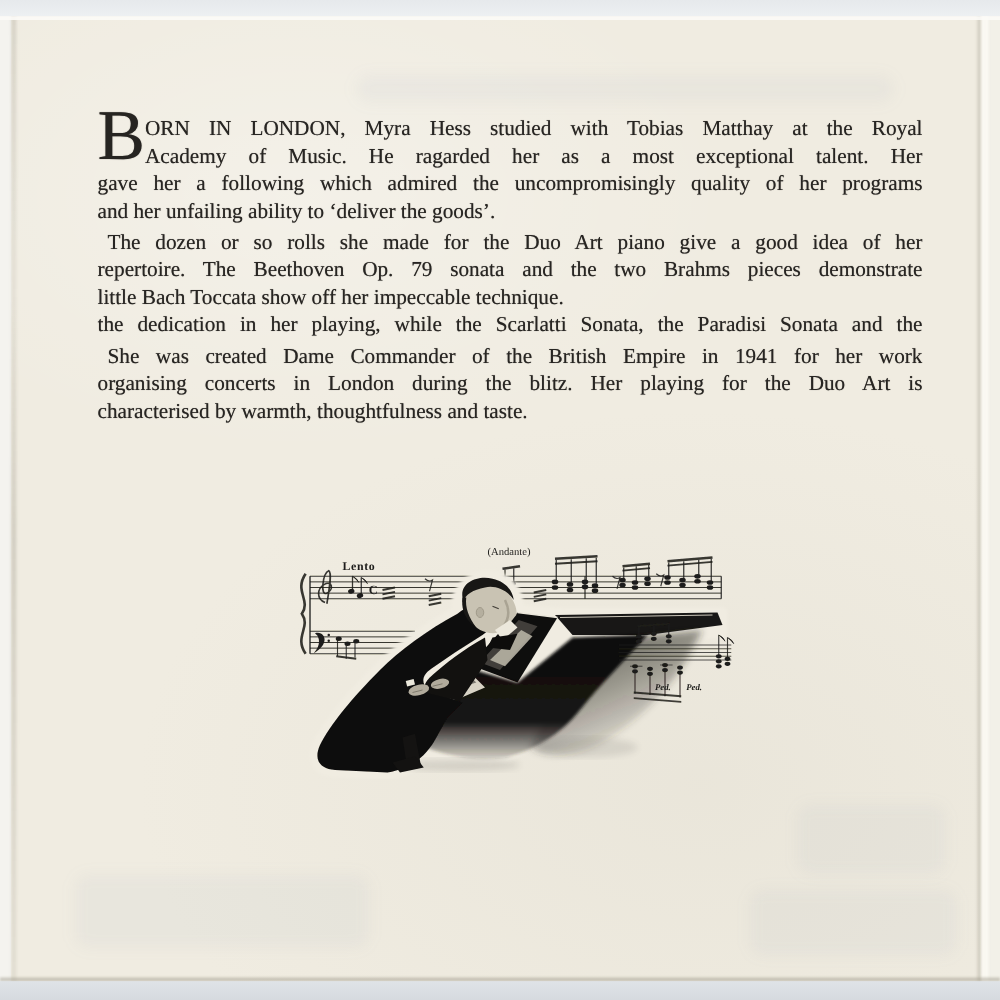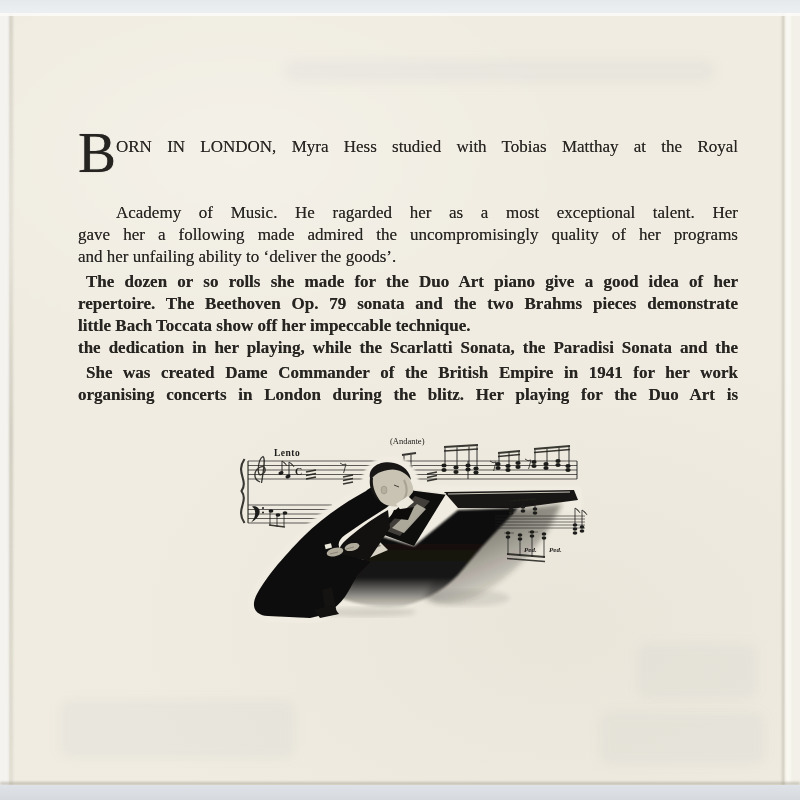--- a/index.html
+++ b/index.html
@@ -41,25 +41,25 @@
   .g1{left:285px;top:60px;width:430px;height:22px;}
   .g2{left:60px;top:700px;width:235px;height:58px;}
   .g3{left:600px;top:712px;width:165px;height:52px;}
   .g4{left:638px;top:644px;width:118px;height:55px;}
 
   
   article{position:absolute;left:78px;top:92px;width:660px;z-index:10;
           color:#272522;font-size:17px;line-height:22px;
           text-shadow:0 0 .6px rgba(40,36,32,.65);}
   .para{position:relative;}
-  .para + .para{margin-top:3px;font-weight:bold;}
+  .para + .para{margin-top:3px;}
   .line{text-align:justify;text-align-last:justify;-moz-text-align-last:justify;
         height:22px;overflow:hidden;white-space:nowrap1;}
   .line.last{text-align:center;text-align-last:left;-moz-text-align-last:left;}
-  .line.pad{padding-left:38px;margin-top:44px;}
+  .line.pad{padding-left:38px;}
   .line.ind{padding-left:8px;}
   .dropcap{position:absolute;left:0;top:-12px;font-size:57px;line-height:1;
            color:#262421;text-shadow:0 0 .7px rgba(40,36,32,.7);}
 
   
   .illo{position:absolute;left:218px;top:428px;width:370px;height:195px;z-index:10;}
 </style>
 </head>
 <body>
 
@@ -69,32 +69,33 @@
     <div class="ghost g1"></div>
     <div class="ghost g2"></div>
     <div class="ghost g3"></div>
     <div class="ghost g4"></div>
 
     <article>
       <div class="para">
         <span class="dropcap">B</span>
         <div class="line pad">ORN IN LONDON, Myra Hess studied with Tobias Matthay at the Royal</div>
         <div class="line pad">Academy of Music. He ragarded her as a most exceptional talent. Her</div>
-        <div class="line">gave her a following made admired the uncompromisingly quality of her programs</div>
+        <div class="line">gave her a following which admired the uncompromisingly quality of her programs</div>
         <div class="line last">and her unfailing ability to ‘deliver the goods’.</div>
       </div>
       <div class="para">
         <div class="line ind">The dozen or so rolls she made for the Duo Art piano give a good idea of her</div>
         <div class="line">repertoire. The Beethoven Op. 79 sonata and the two Brahms pieces demonstrate</div>
         <div class="line last">little Bach Toccata show off her impeccable technique.</div>
         <div class="line">the dedication in her playing, while the Scarlatti Sonata, the Paradisi Sonata and the</div>
       </div>
       <div class="para">
         <div class="line ind">She was created Dame Commander of the British Empire in 1941 for her work</div>
         <div class="line">organising concerts in London during the blitz. Her playing for the Duo Art is</div>
+        <div class="line last">characterised by warmth, thoughtfulness and taste.</div>
       </div>
     </article>
 
     <svg class="illo" viewBox="0 0 370 195" role="img" aria-label="Pianist seated at a grand piano, superimposed on a sheet-music score">
       <defs>
         <filter id="b05">
             <feGaussianBlur stdDeviation="0.45"></feGaussianBlur>
           </filter>
         <filter id="b12">
             <feGaussianBlur stdDeviation="1.1"></feGaussianBlur>

